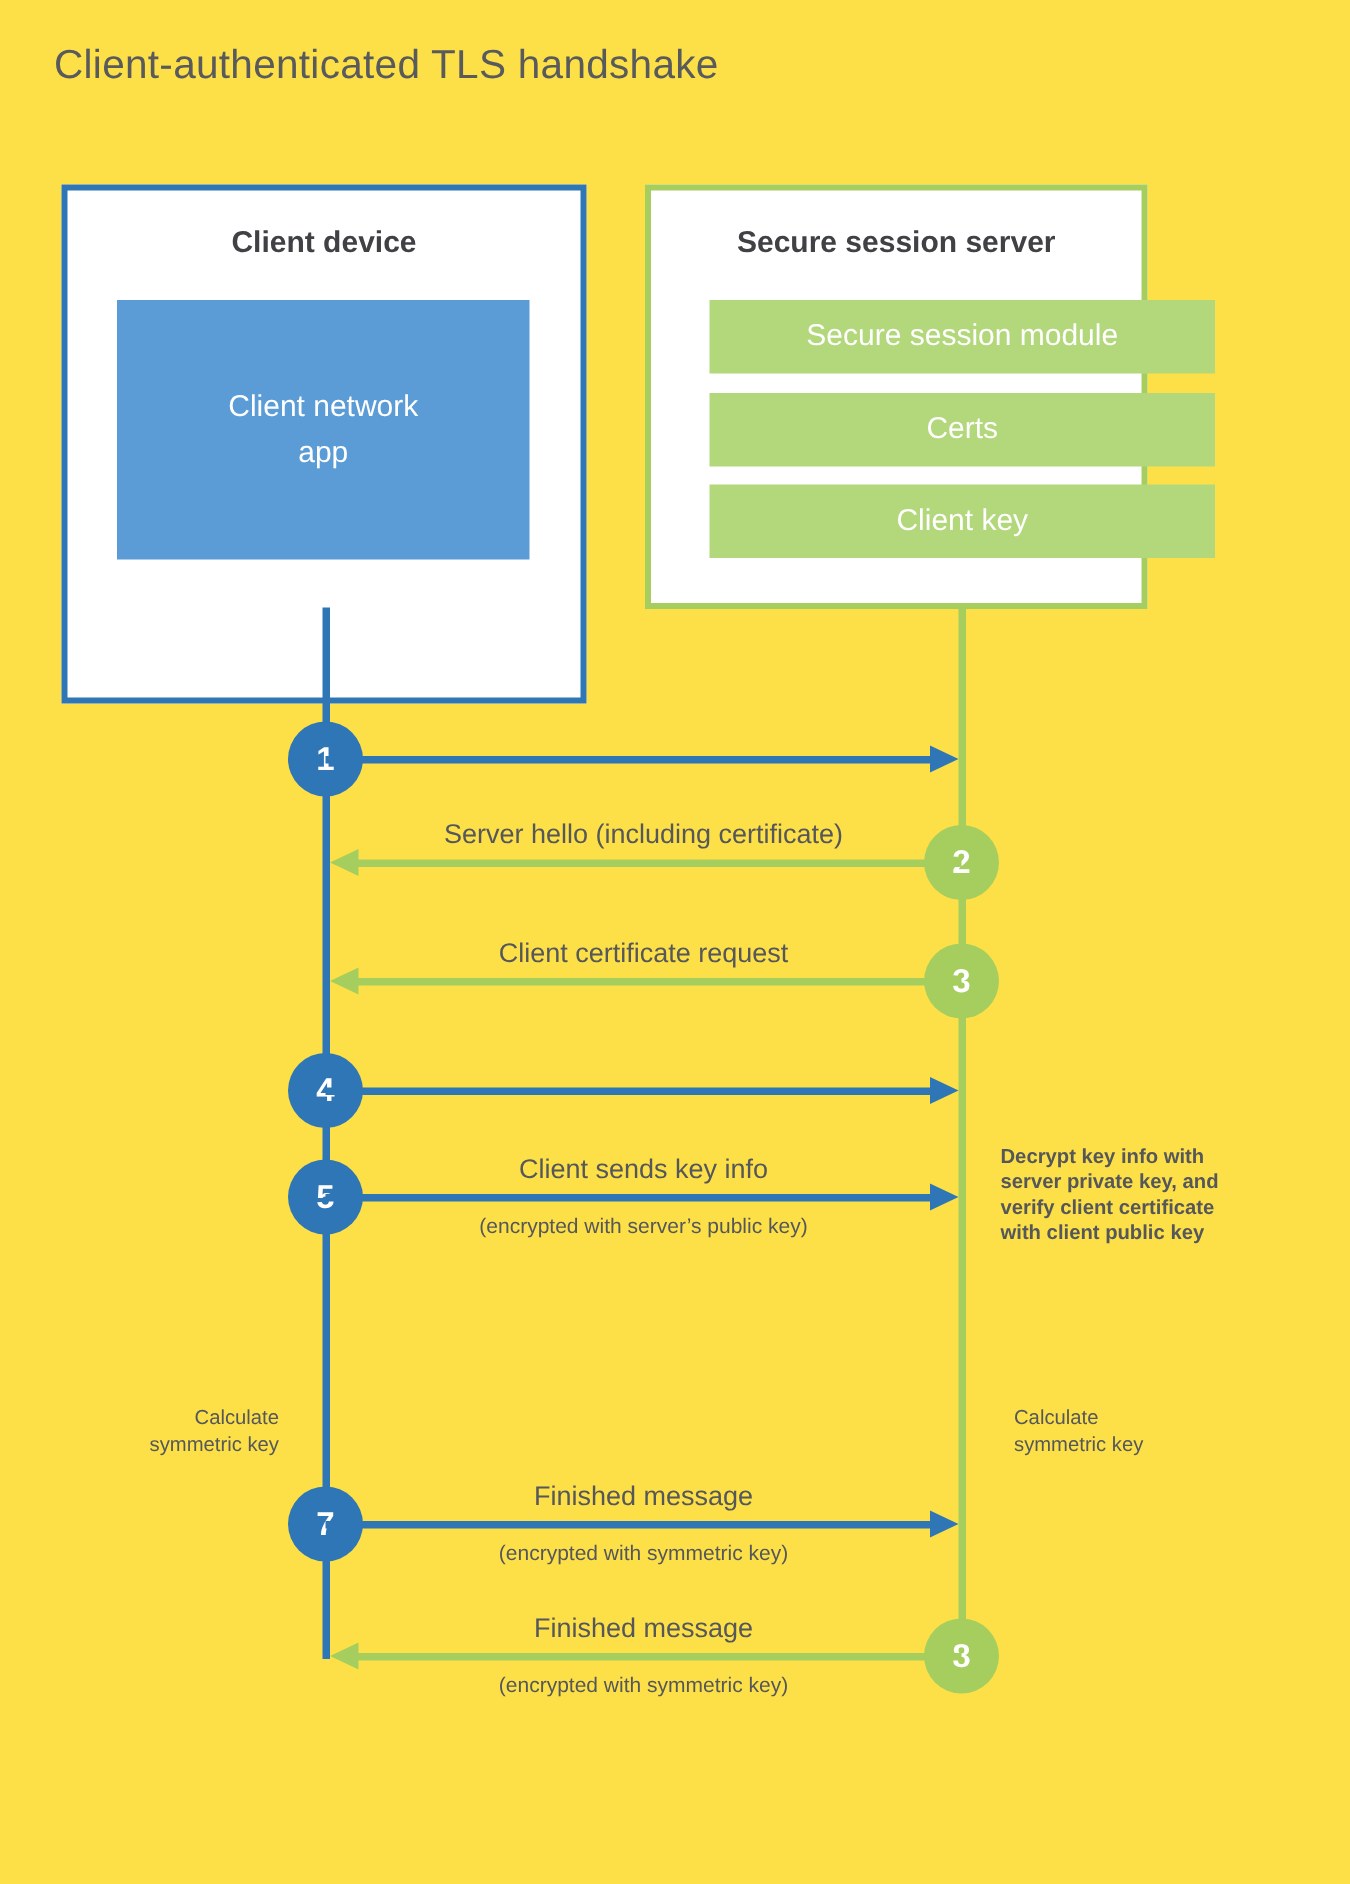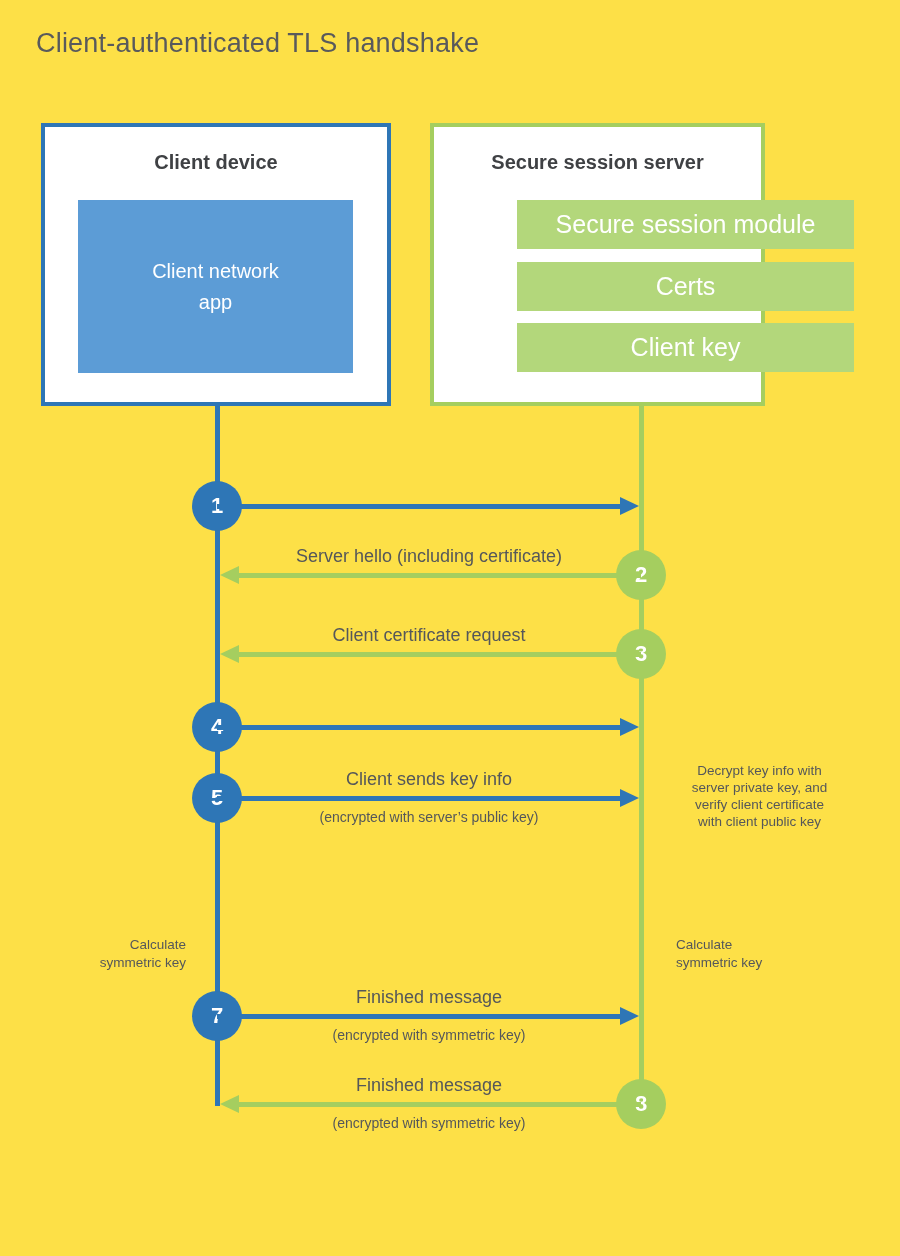--- a/index.html
+++ b/index.html
@@ -15,35 +15,35 @@
 
   
   #page-title{
     left:36px;top:28px;
     font-size:27px;font-weight:300;color:#595a5c;
     letter-spacing:0.2px;
   }
 
   
   .actor-box{box-sizing:border-box;background:#fff;}
-  #client-box{left:41px;top:123px;width:350px;height:283px;border:4px solid #2e76b6;}
+  #client-box{left:41px;top:123px;width:350px;height:346px;border:4px solid #2e76b6;}
   #server-box{left:430px;top:123px;width:335px;height:283px;border:4px solid #a5ce5f;}
   .actor-title{
     position:absolute;left:0;top:24px;width:100%;
     text-align:center;font-size:20px;font-weight:bold;color:#3f4144;
   }
   #client-app{
     position:absolute;left:33px;top:73px;width:275px;height:173px;
     background:#5c9cd6;display:flex;align-items:center;justify-content:center;
     color:#ffffff;font-size:20px;text-align:center;white-space:pre-line;line-height:1.55;
   }
   .server-bar{
     position:absolute;left:39px;width:337px;height:49px;
     background:#b3d77b;display:flex;align-items:center;justify-content:center;
-    color:#ffffff;font-size:25px;margin-left:44px;
+    color:#ffffff;font-size:20px;
   }
   #server-bar-0{top:73px;}
   #server-bar-1{top:135px;}
   #server-bar-2{top:196px;}
 
   
   #client-lifeline{left:215px;top:405px;width:5px;height:701px;background:#2e76b6;}
   #server-lifeline{left:639px;top:405px;width:5px;height:675px;background:#a5ce5f;}
 
   
@@ -66,21 +66,21 @@
     position:absolute;left:217px;top:18px;width:424px;height:26px;
     text-align:center;font-size:18px;color:#55575a;line-height:26px;
   }
   .msg .msg-sub{
     position:absolute;left:217px;top:61px;width:424px;
     text-align:center;font-size:14px;color:#55575a;
   }
 
   
   .side-note{font-size:13.5px;color:#55575a;line-height:17.5px;white-space:pre-line;}
-  #note-decrypt{left:667px;top:762px;width:185px;text-align:center;line-height:17px;}
+  #note-decrypt{left:667px;top:762px;width:185px;text-align:left;line-height:17px;font-weight:bold;}
   #note-calc-left{left:66px;top:936px;width:120px;text-align:right;}
   #note-calc-right{left:676px;top:936px;width:130px;text-align:left;}
 </style>
 </head>
 <body>
 
 <div id="canvas">
 
   <div class="abs" id="page-title">Client-authenticated TLS handshake</div>
 

